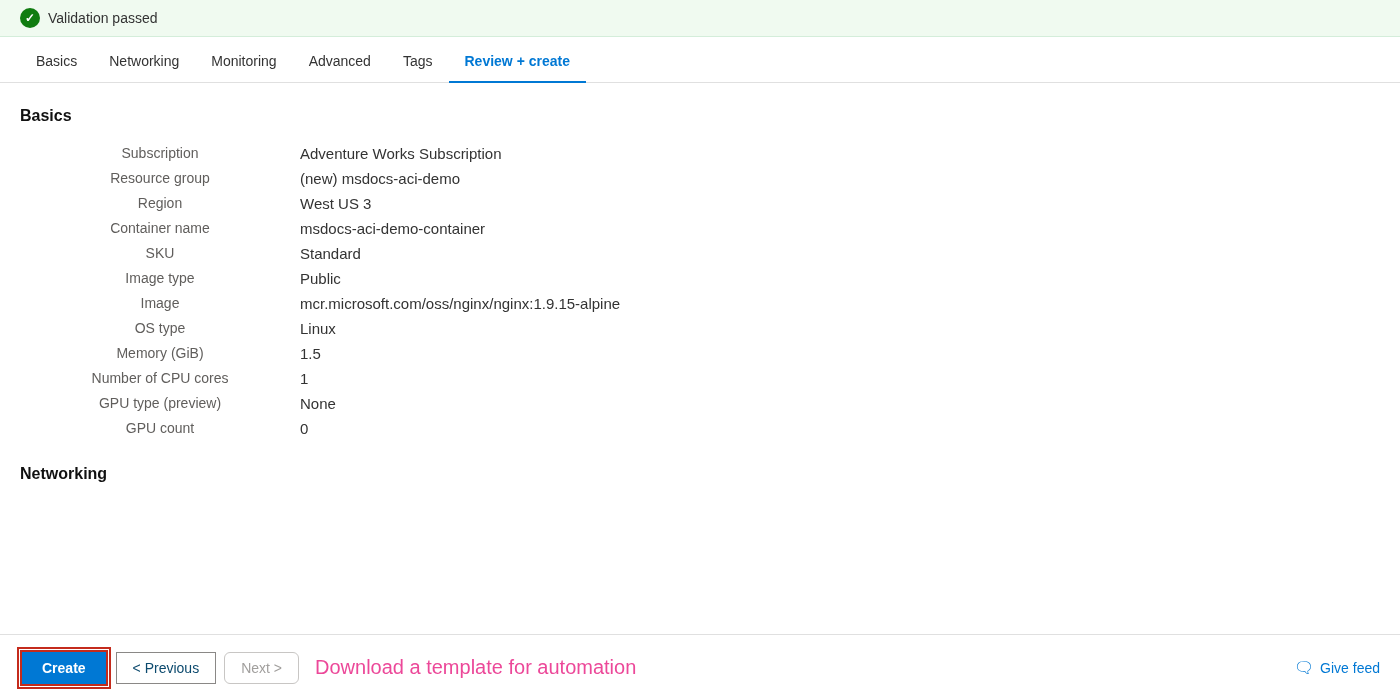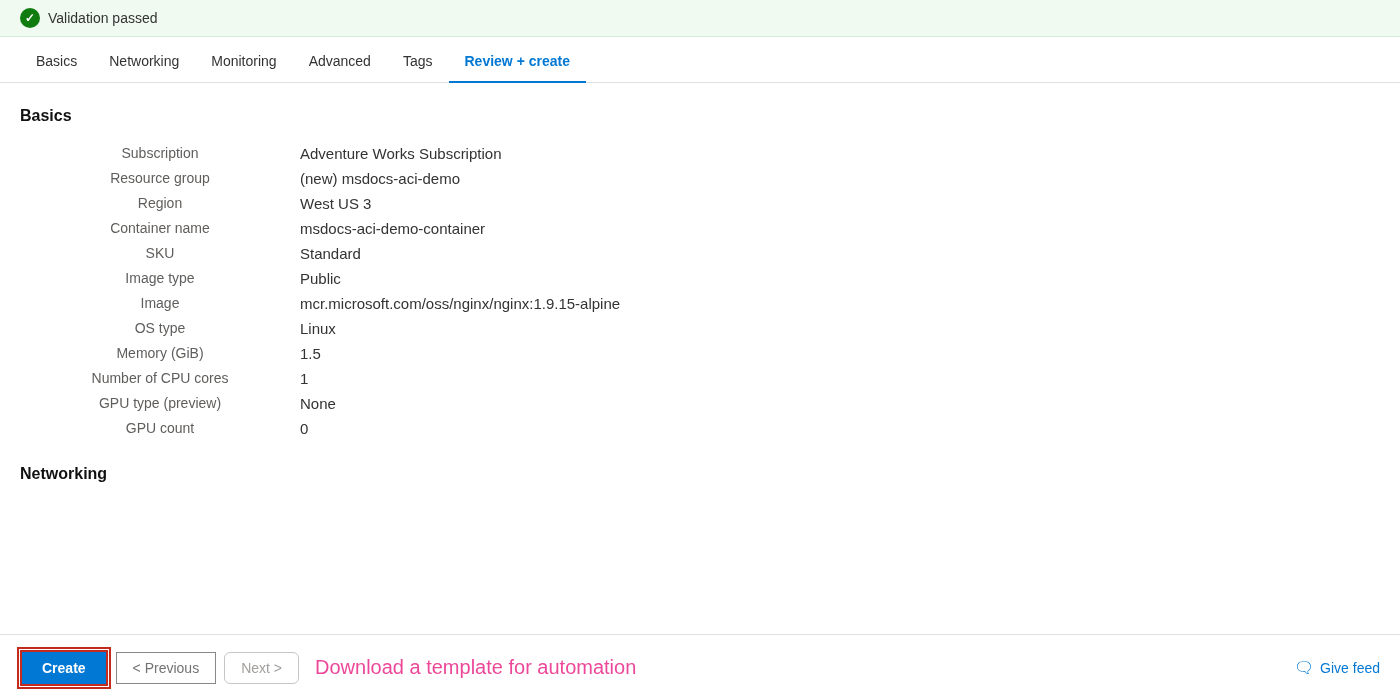--- a/index.html
+++ b/index.html
@@ -126,21 +126,21 @@
       padding: 8px 20px;
       font-size: 14px;
       font-weight: 600;
       cursor: pointer;
       outline: 2px solid #c42b1c;
       outline-offset: 1px;
     }
 
     .btn-secondary {
       background: #fff;
-      color: #737373;
+      color: #0c4a6e;
       border: 1px solid #8a8886;
       padding: 7px 16px;
       font-size: 14px;
       cursor: pointer;
     }
     .btn-secondary:disabled {
       color: #a19f9d;
       border-color: #c8c6c4;
       cursor: default;
       border-radius: 6px;

